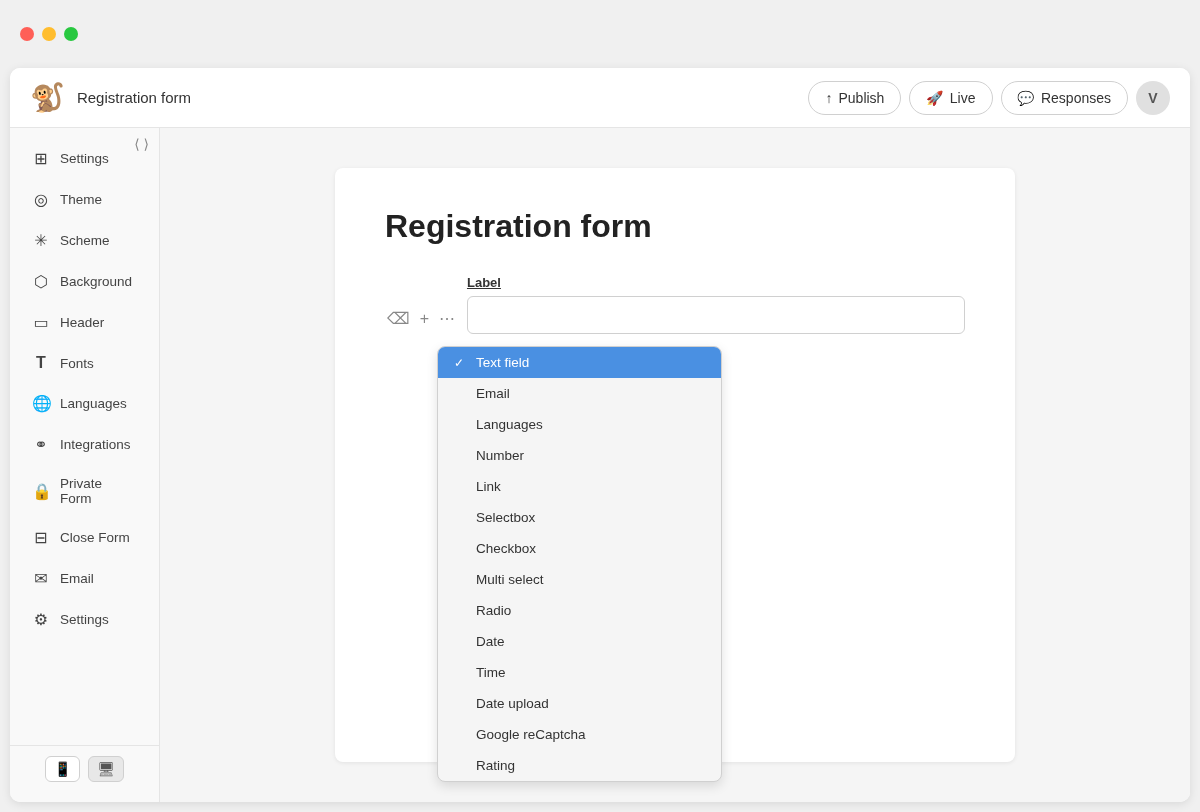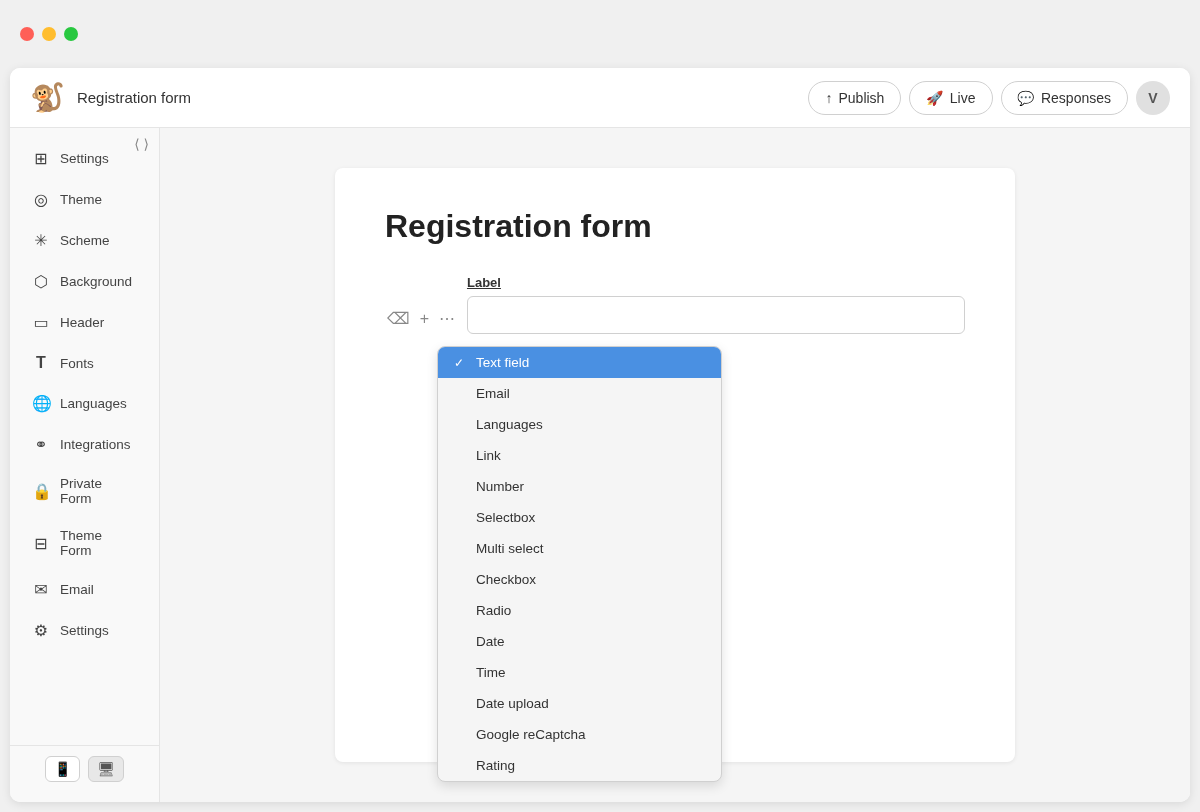--- a/index.html
+++ b/index.html
@@ -321,21 +321,21 @@
       <div class="sidebar-item">
         <span class="sidebar-icon">⚭</span>
         <span>Integrations</span>
       </div>
       <div class="sidebar-item">
         <span class="sidebar-icon">🔒</span>
         <span>Private Form</span>
       </div>
       <div class="sidebar-item">
         <span class="sidebar-icon">⊟</span>
-        <span>Theme Form</span>
+        <span>Close Form</span>
       </div>
       <div class="sidebar-item">
         <span class="sidebar-icon">✉</span>
         <span>Email</span>
       </div>
       <div class="sidebar-item">
         <span class="sidebar-icon">⚙</span>
         <span>Settings</span>
       </div>
 
@@ -370,37 +370,37 @@
             <div class="dropdown-item">
               <span class="check-icon"></span>
               <span>Email</span>
             </div>
             <div class="dropdown-item">
               <span class="check-icon"></span>
               <span>Languages</span>
             </div>
             <div class="dropdown-item">
               <span class="check-icon"></span>
+              <span>Number</span>
+            </div>
+            <div class="dropdown-item">
+              <span class="check-icon"></span>
               <span>Link</span>
             </div>
             <div class="dropdown-item">
               <span class="check-icon"></span>
-              <span>Number</span>
-            </div>
-            <div class="dropdown-item">
-              <span class="check-icon"></span>
               <span>Selectbox</span>
             </div>
             <div class="dropdown-item">
               <span class="check-icon"></span>
+              <span>Checkbox</span>
+            </div>
+            <div class="dropdown-item">
+              <span class="check-icon"></span>
               <span>Multi select</span>
-            </div>
-            <div class="dropdown-item">
-              <span class="check-icon"></span>
-              <span>Checkbox</span>
             </div>
             <div class="dropdown-item">
               <span class="check-icon"></span>
               <span>Radio</span>
             </div>
             <div class="dropdown-item">
               <span class="check-icon"></span>
               <span>Date</span>
             </div>
             <div class="dropdown-item">

